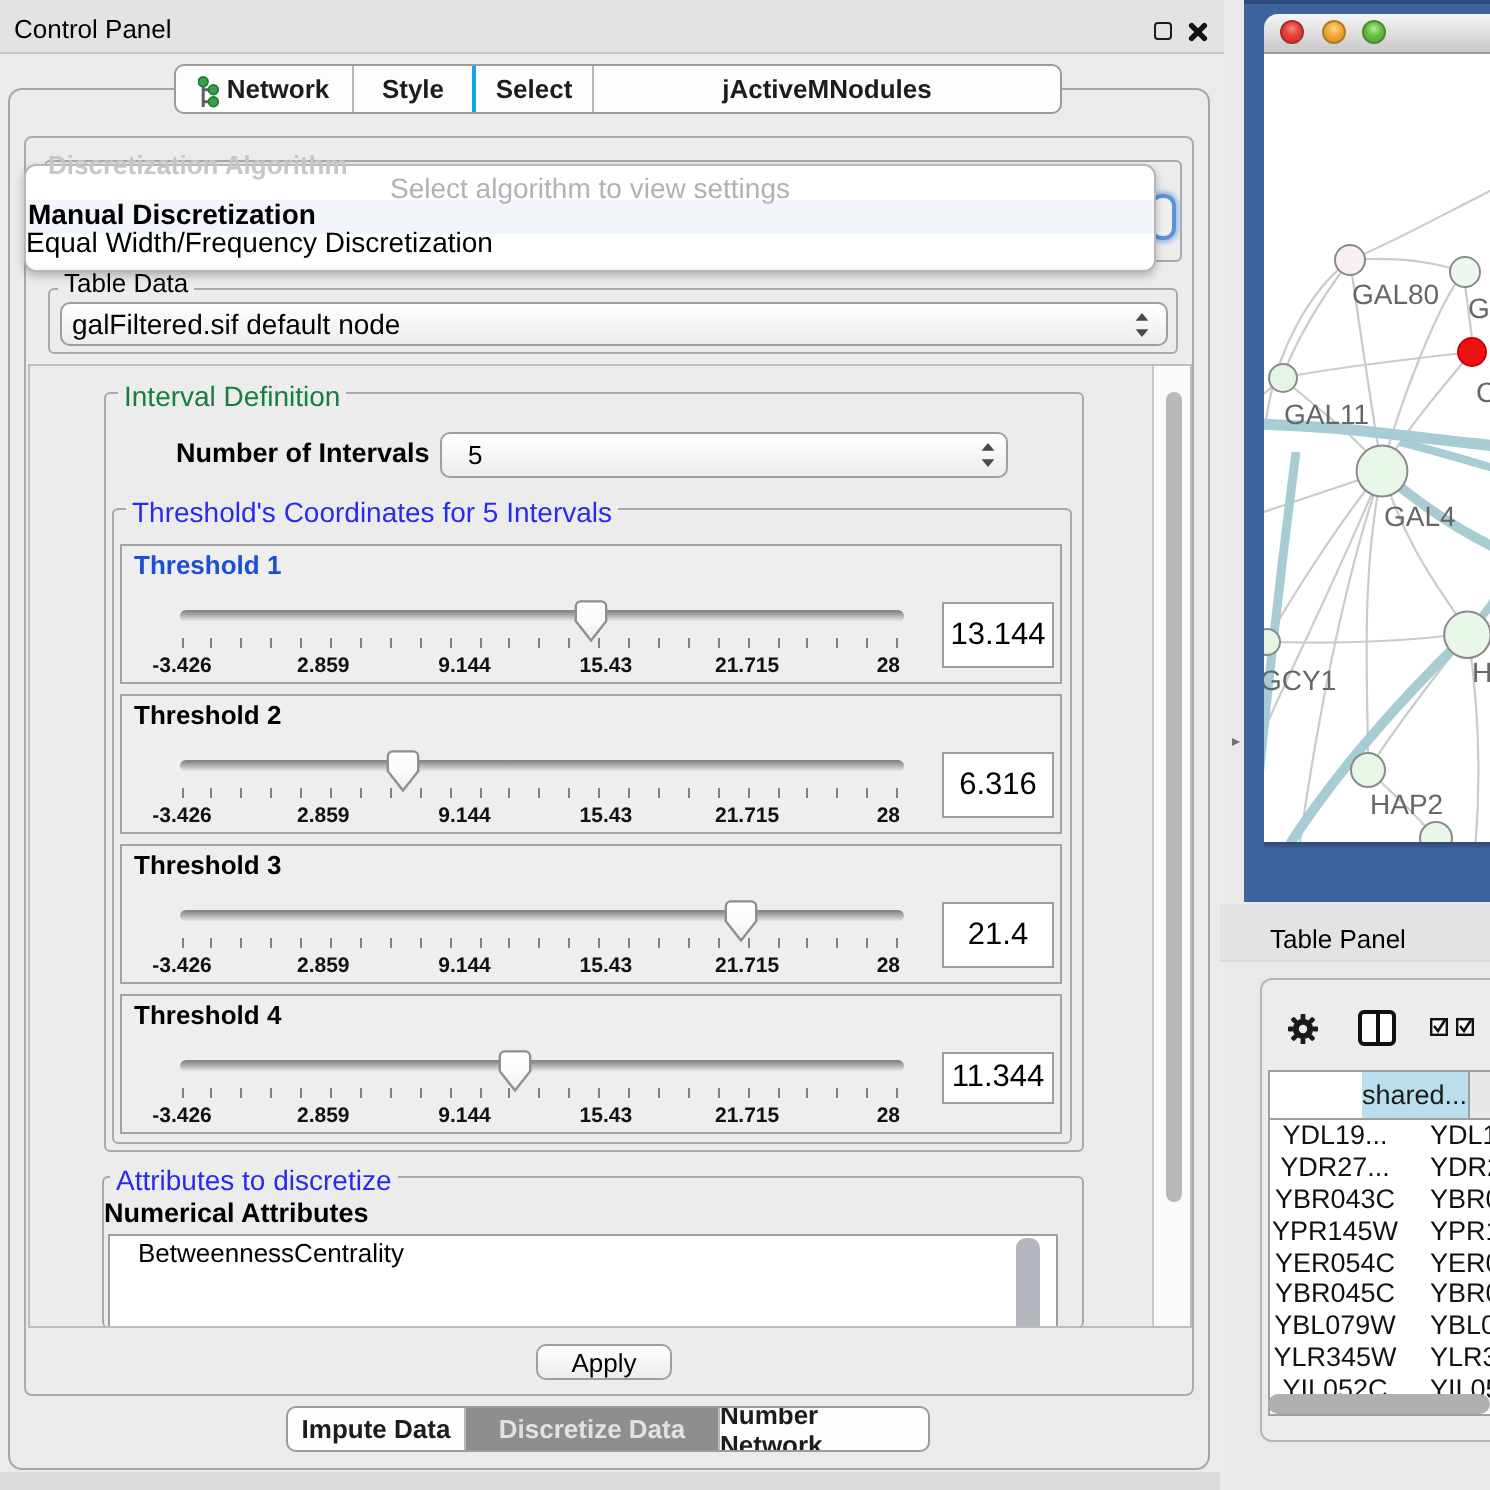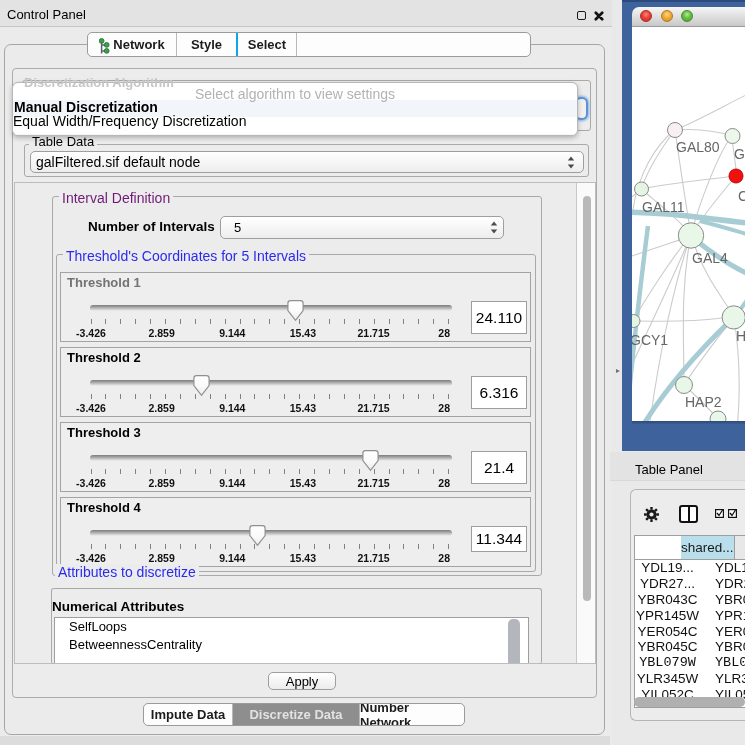--- a/index.html
+++ b/index.html
@@ -28,20 +28,21 @@
   <div style="width:89px;display:flex;align-items:center;justify-content:center;border-right:1px solid #b9b9b9;">
     <svg width="11" height="18" viewBox="0 0 11 18" style="margin-right:3px;margin-top:2px;">
         <path d="M2.6 4.5 V16.5 M2.6 7.9 H7.4 M2.6 13.9 H7.4" stroke="#5c616e" stroke-width="1.5" fill="none"></path>
         <circle cx="2.6" cy="3.9" r="2.4" fill="#3ba04d" stroke="#217a33" stroke-width="0.9"></circle>
         <circle cx="7.7" cy="7.9" r="2.4" fill="#3ba04d" stroke="#217a33" stroke-width="0.9"></circle>
         <circle cx="7.7" cy="13.9" r="2.4" fill="#3ba04d" stroke="#217a33" stroke-width="0.9"></circle>
       </svg>
     Network</div>
   <div style="width:61px;display:flex;align-items:center;justify-content:center;border-right:2px solid #0ea5e9;">Style</div>
   <div style="width:59px;display:flex;align-items:center;justify-content:center;border-right:1px solid #b9b9b9;">Select</div>
+  <div style="flex:1;display:flex;align-items:center;justify-content:center;">jActiveMNodules</div>
 </div>
 
 <div class="abs" style="left:22px;top:80px;width:569px;height:51px;border:1px solid #a9a9a9;border-radius:3px;"></div>
 <div class="abs" style="left:24px;top:75px;font-size:13px;font-weight:bold;color:#c6c6c6;background:transparent;z-index:60;">Discretization Algorithm</div>
 
 <div class="abs" style="left:575px;top:97px;width:13px;height:23px;border-radius:6px;background:#f0f0f0;border:2.5px solid #5d93d6;box-shadow:0 0 2px 1.5px #9cc0e8;"></div>
 
 <div class="abs" style="left:24px;top:144px;width:565px;height:33px;border:1px solid #a9a9a9;border-radius:3px;border-top-color:#a9a9a9;"></div>
 <div class="abs" style="left:29px;top:134px;font-size:13px;color:#000;background:#ececec;padding:0 3px;">Table Data</div>
 
@@ -51,36 +52,36 @@
     <path d="M4 0.5 L7.2 4.4 H0.8 Z" fill="#4a4a4a"></path>
     <path d="M4 12.5 L7.2 8.6 H0.8 Z" fill="#4a4a4a"></path>
   </svg>
 
 <div class="abs" style="left:14px;top:182px;width:582px;height:482px;border:1px solid #bdbdbd;background:#ececec;"></div>
 
 <div class="abs" style="left:576px;top:183px;width:19px;height:480px;background:#fafafa;border-left:1px solid #c8c8c8;"></div>
 <div class="abs" style="left:583px;top:196px;width:8px;height:405px;background:#b9b9b9;border-radius:4px;"></div>
 
 <div class="abs" style="left:52px;top:196px;width:490px;height:380px;border:1px solid #a9a9a9;border-radius:3px;"></div>
-<div class="abs" style="left:59px;top:190px;font-size:14px;color:#701a75;background:#ececec;padding:0 3px;">Interval Definition</div>
+<div class="abs" style="left:59px;top:190px;font-size:14px;color:#15803d;background:#ececec;padding:0 3px;">Interval Definition</div>
 
 <div class="abs" style="left:88px;top:219px;font-size:13.5px;font-weight:bold;color:#000;">Number of Intervals</div>
 <div class="abs" style="left:220px;top:216px;width:284px;height:23px;background:linear-gradient(#ffffff,#ededed);border:1px solid #9e9e9e;border-radius:5px;"></div>
 <div class="abs" style="left:234px;top:220px;font-size:13px;color:#000;">5</div>
 <svg class="abs" style="left:490px;top:221px;" width="8" height="13" viewBox="0 0 8 13">
     <path d="M4 0.5 L7.2 4.4 H0.8 Z" fill="#4a4a4a"></path>
     <path d="M4 12.5 L7.2 8.6 H0.8 Z" fill="#4a4a4a"></path>
   </svg>
 
 <div class="abs" style="left:56px;top:254px;width:480px;height:318px;border:1px solid #a9a9a9;border-radius:3px;"></div>
 <div class="abs" style="left:63px;top:248px;font-size:14px;color:#2a2aee;background:#ececec;padding:0 3px;">Threshold's Coordinates for 5 Intervals</div>
 
 <div id="boxes">
     <div class="abs" style="left:60px;top:272px;width:471px;height:70px;background:#eeeeee;border:1px solid #a3a3a3;">
-      <div style="position:absolute;left:6px;top:2px;font-size:13px;font-weight:bold;color:#737373;">Threshold 1</div>
+      <div style="position:absolute;left:6px;top:2px;font-size:13px;font-weight:bold;color:#1d4ed8;">Threshold 1</div>
       <div style="position:absolute;left:29px;top:32px;width:362px;height:6px;border-radius:3px;background:linear-gradient(#858585 10%, #a9a9a9 40%, #d2d2d2 75%, #f0f0f0 100%);"></div>
       <div style="position:absolute;left:29.50px;top:46px;width:1px;height:5px;background:#818181;"></div>
       <div style="position:absolute;left:44.40px;top:46px;width:1px;height:5px;background:#818181;"></div>
       <div style="position:absolute;left:59.30px;top:46px;width:1px;height:5px;background:#818181;"></div>
       <div style="position:absolute;left:74.20px;top:46px;width:1px;height:5px;background:#818181;"></div>
       <div style="position:absolute;left:89.10px;top:46px;width:1px;height:5px;background:#818181;"></div>
       <div style="position:absolute;left:104.00px;top:46px;width:1px;height:5px;background:#818181;"></div>
       <div style="position:absolute;left:118.90px;top:46px;width:1px;height:5px;background:#818181;"></div>
       <div style="position:absolute;left:133.80px;top:46px;width:1px;height:5px;background:#818181;"></div>
       <div style="position:absolute;left:148.70px;top:46px;width:1px;height:5px;background:#818181;"></div>
@@ -109,21 +110,21 @@
       <svg style="position:absolute;left:225.67px;top:27px;" width="17" height="22" viewBox="0 0 17 22">
         <path d="M3.5 0.7 H13.5 A2.6 2.6 0 0 1 16.1 3.3 V10.6 L8.5 20.3 L0.9 10.6 V3.3 A2.6 2.6 0 0 1 3.5 0.7 Z" fill="url(#g272)" stroke="#8f8f8f" stroke-width="1.2"></path>
         <defs>
           <linearGradient id="g272" x1="0" y1="0" x2="0" y2="1">
             <stop offset="0" stop-color="#ffffff"></stop>
             <stop offset="0.55" stop-color="#fafafa"></stop>
             <stop offset="1" stop-color="#ececec"></stop>
           </linearGradient>
         </defs>
       </svg>
-      <div style="position:absolute;left:410px;top:28px;width:56px;height:33px;background:#fff;border:1px solid #9e9e9e;display:flex;align-items:center;justify-content:center;font-size:15.5px;color:#000;">24.110</div>
+      <div style="position:absolute;left:410px;top:28px;width:56px;height:33px;background:#fff;border:1px solid #9e9e9e;display:flex;align-items:center;justify-content:center;font-size:15.5px;color:#000;">13.144</div>
     </div>
     <div class="abs" style="left:60px;top:347px;width:471px;height:70px;background:#eeeeee;border:1px solid #a3a3a3;">
       <div style="position:absolute;left:6px;top:2px;font-size:13px;font-weight:bold;color:#000;">Threshold 2</div>
       <div style="position:absolute;left:29px;top:32px;width:362px;height:6px;border-radius:3px;background:linear-gradient(#858585 10%, #a9a9a9 40%, #d2d2d2 75%, #f0f0f0 100%);"></div>
       <div style="position:absolute;left:29.50px;top:46px;width:1px;height:5px;background:#818181;"></div>
       <div style="position:absolute;left:44.40px;top:46px;width:1px;height:5px;background:#818181;"></div>
       <div style="position:absolute;left:59.30px;top:46px;width:1px;height:5px;background:#818181;"></div>
       <div style="position:absolute;left:74.20px;top:46px;width:1px;height:5px;background:#818181;"></div>
       <div style="position:absolute;left:89.10px;top:46px;width:1px;height:5px;background:#818181;"></div>
       <div style="position:absolute;left:104.00px;top:46px;width:1px;height:5px;background:#818181;"></div>
@@ -252,25 +253,24 @@
             <stop offset="0.55" stop-color="#fafafa"></stop>
             <stop offset="1" stop-color="#ececec"></stop>
           </linearGradient>
         </defs>
       </svg>
       <div style="position:absolute;left:410px;top:28px;width:56px;height:26px;background:#fff;border:1px solid #9e9e9e;display:flex;align-items:center;justify-content:center;font-size:15.5px;color:#000;">11.344</div>
     </div>
   </div>
 
 <div class="abs" style="left:51px;top:588px;width:491px;height:76px;border:1px solid #a9a9a9;border-radius:3px;border-bottom:none;"></div>
-<div class="abs" style="left:55px;top:564px;font-size:14px;color:#2a2aee;background:#ececec;padding:0 3px;">Attributes to discretize</div>
+<div class="abs" style="left:55px;top:582px;font-size:14px;color:#2a2aee;background:#ececec;padding:0 3px;">Attributes to discretize</div>
 <div class="abs" style="left:52px;top:599px;font-size:13.5px;font-weight:bold;color:#000;">Numerical Attributes</div>
 
 <div class="abs" style="left:54px;top:617px;width:475px;height:46px;background:#ffffff;border:1px solid #9e9e9e;border-bottom:none;overflow:hidden;font-size:13px;color:#000;">
-  <div style="padding-left:14px;height:18px;line-height:18px;">SelfLoops</div>
   <div style="padding-left:14px;height:18px;line-height:18px;">BetweennessCentrality</div>
 </div>
 <div class="abs" style="left:508px;top:619px;width:12px;height:44px;background:#b3b7bd;border-radius:5px 5px 0 0;"></div>
 
 <div class="abs" style="left:268px;top:672px;width:68px;height:18px;background:linear-gradient(#ffffff,#ececec);border:1px solid #9e9e9e;border-radius:5px;display:flex;align-items:center;justify-content:center;font-size:13px;color:#000;">Apply</div>
 
 <div class="abs" style="left:143px;top:703px;width:322px;height:23px;background:#fdfdfd;border:1px solid #9b9b9b;border-radius:5px;overflow:hidden;display:flex;font-size:13px;font-weight:bold;color:#1c1c1c;">
   <div style="width:89px;display:flex;align-items:center;justify-content:center;border-right:1px solid #b9b9b9;">Impute Data</div>
   <div style="width:127px;display:flex;align-items:center;justify-content:center;background:#8e8e8e;color:#e2e2e2;border-right:1px solid #b9b9b9;">Discretize Data</div>
   <div style="flex:1;display:flex;align-items:center;justify-content:center;">Number Network</div>
@@ -401,21 +401,21 @@
         <div style="flex:1;padding-left:6px;overflow:hidden;white-space:nowrap;">YPR145W</div>
       </div>
       <div style="display:flex;height:15.8px;align-items:center;">
         <div style="width:74px;text-align:center;padding-right:9px;">YER054C</div>
         <div style="flex:1;padding-left:6px;overflow:hidden;white-space:nowrap;">YER054C</div>
       </div>
       <div style="display:flex;height:15.8px;align-items:center;">
         <div style="width:74px;text-align:center;padding-right:9px;">YBR045C</div>
         <div style="flex:1;padding-left:6px;overflow:hidden;white-space:nowrap;">YBR045C</div>
       </div>
-      <div style="display:flex;height:15.8px;font-family:Liberation Mono, monospace;">
+      <div style="display:flex;height:15.8px;">
         <div style="width:74px;text-align:center;padding-right:9px;">YBL079W</div>
         <div style="flex:1;padding-left:6px;overflow:hidden;white-space:nowrap;">YBL079W</div>
       </div>
       <div style="display:flex;height:15.8px;align-items:center;">
         <div style="width:74px;text-align:center;padding-right:9px;">YLR345W</div>
         <div style="flex:1;padding-left:6px;overflow:hidden;white-space:nowrap;">YLR345W</div>
       </div>
       <div style="display:flex;height:15.8px;align-items:center;">
         <div style="width:74px;text-align:center;padding-right:9px;">YIL052C</div>
         <div style="flex:1;padding-left:6px;overflow:hidden;white-space:nowrap;">YIL052C</div>

